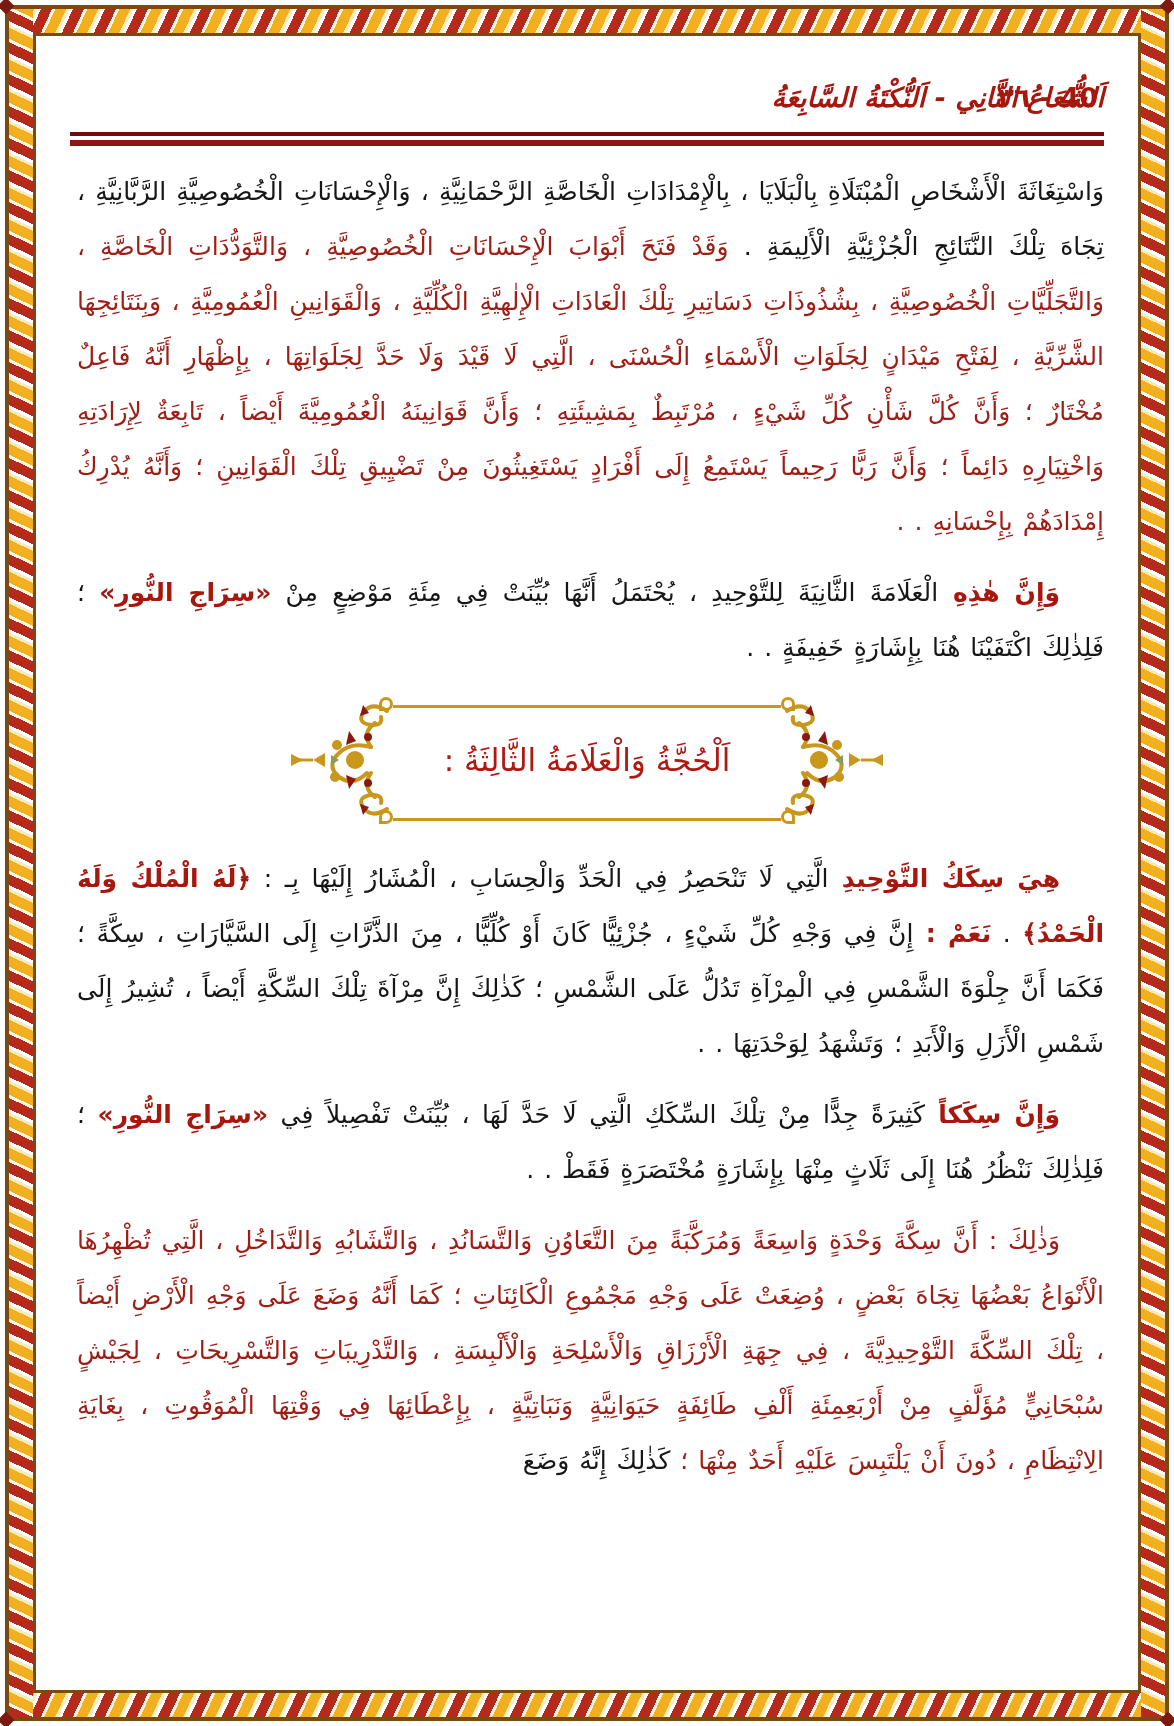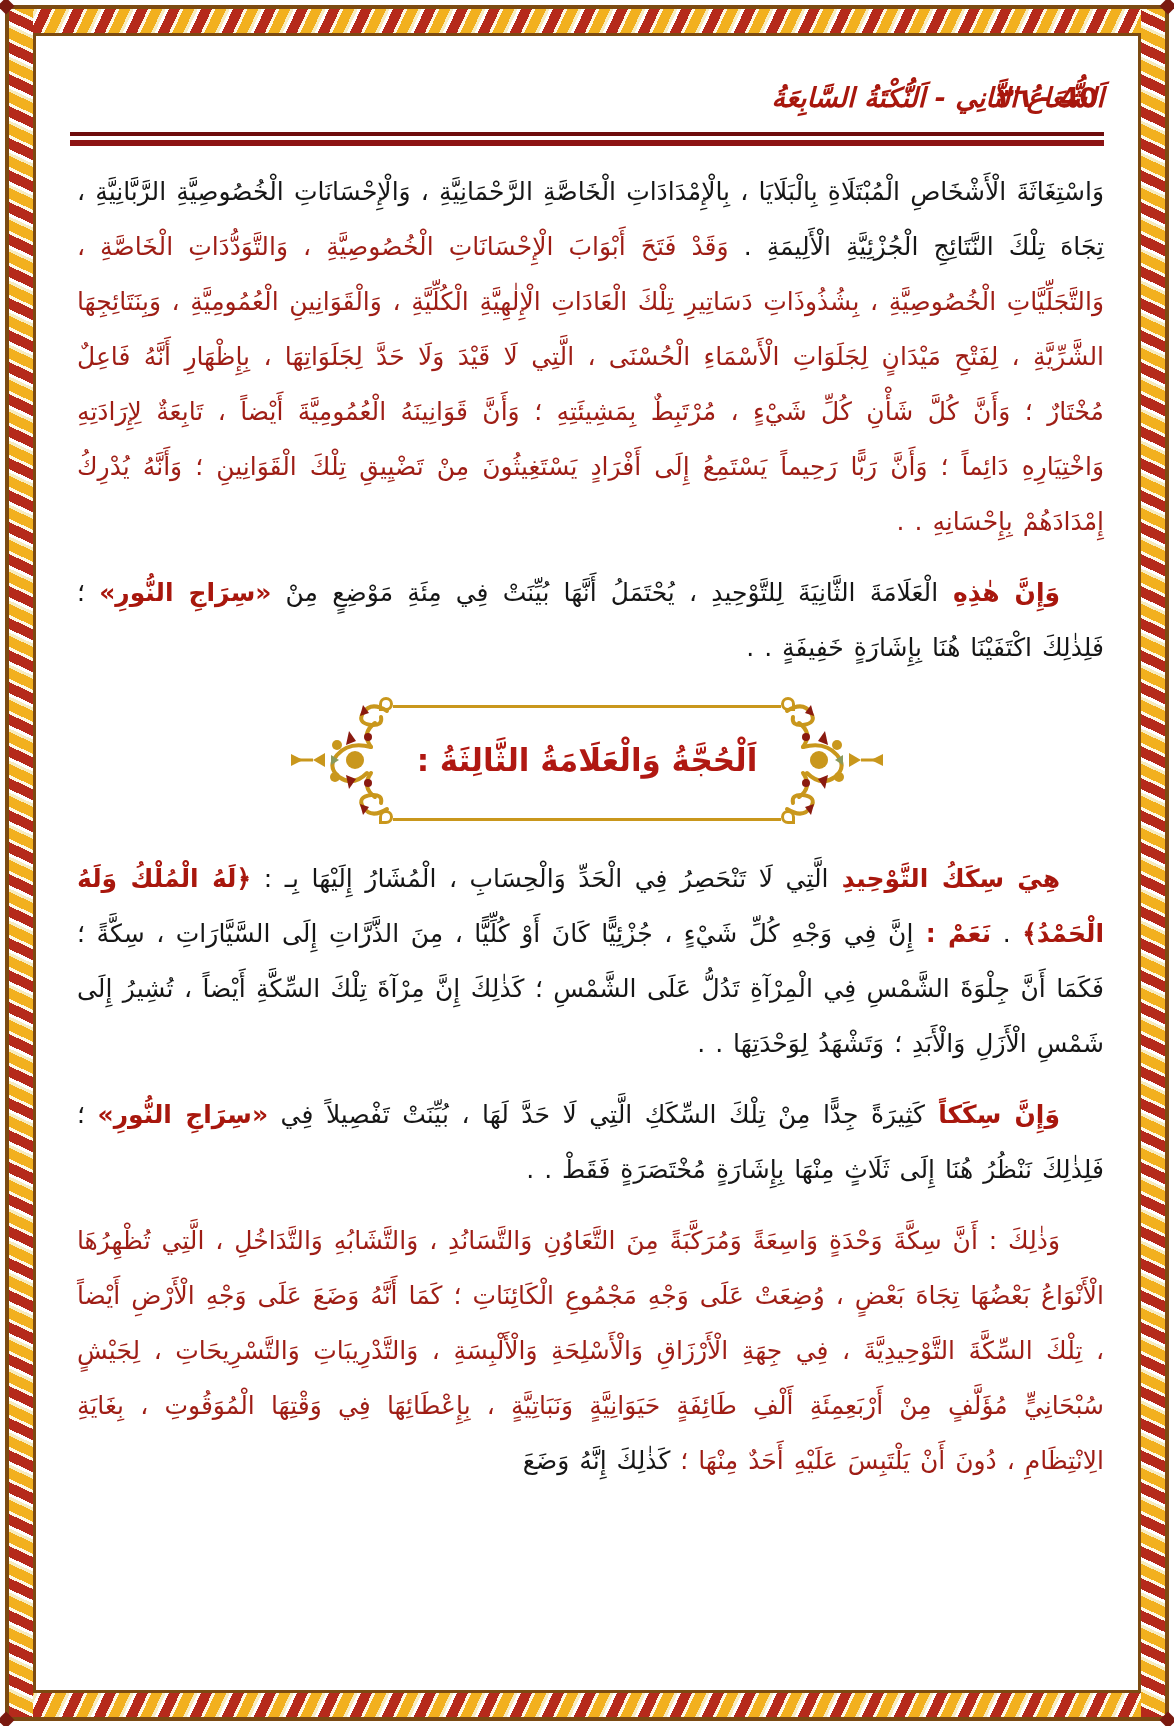--- a/index.html
+++ b/index.html
@@ -110,21 +110,21 @@
   }
   .hline::before{left:-14px;}
   .hline::after{right:-14px;transform:scaleX(-1);}
   .floral{position:absolute;top:6px;width:108px;height:126px;}
   .floral.left{left:-6px;}
   .floral.right{right:-6px;transform:scaleX(-1);}
   .hujjah-title{
     position:absolute;left:110px;right:110px;top:50%;
     transform:translateY(-50%);
     text-align:center;
-    color:#b01812;font-weight:bold;font-size:31px;
+    color:#b01812;font-weight:normal;font-size:31px;
     line-height:1.3;
   }
 </style>
 </head>
 <body>
 
 <div class="band h top"></div>
 <div class="band h bottom"></div>
 <div class="band v left"></div>
 <div class="band v right"></div>

